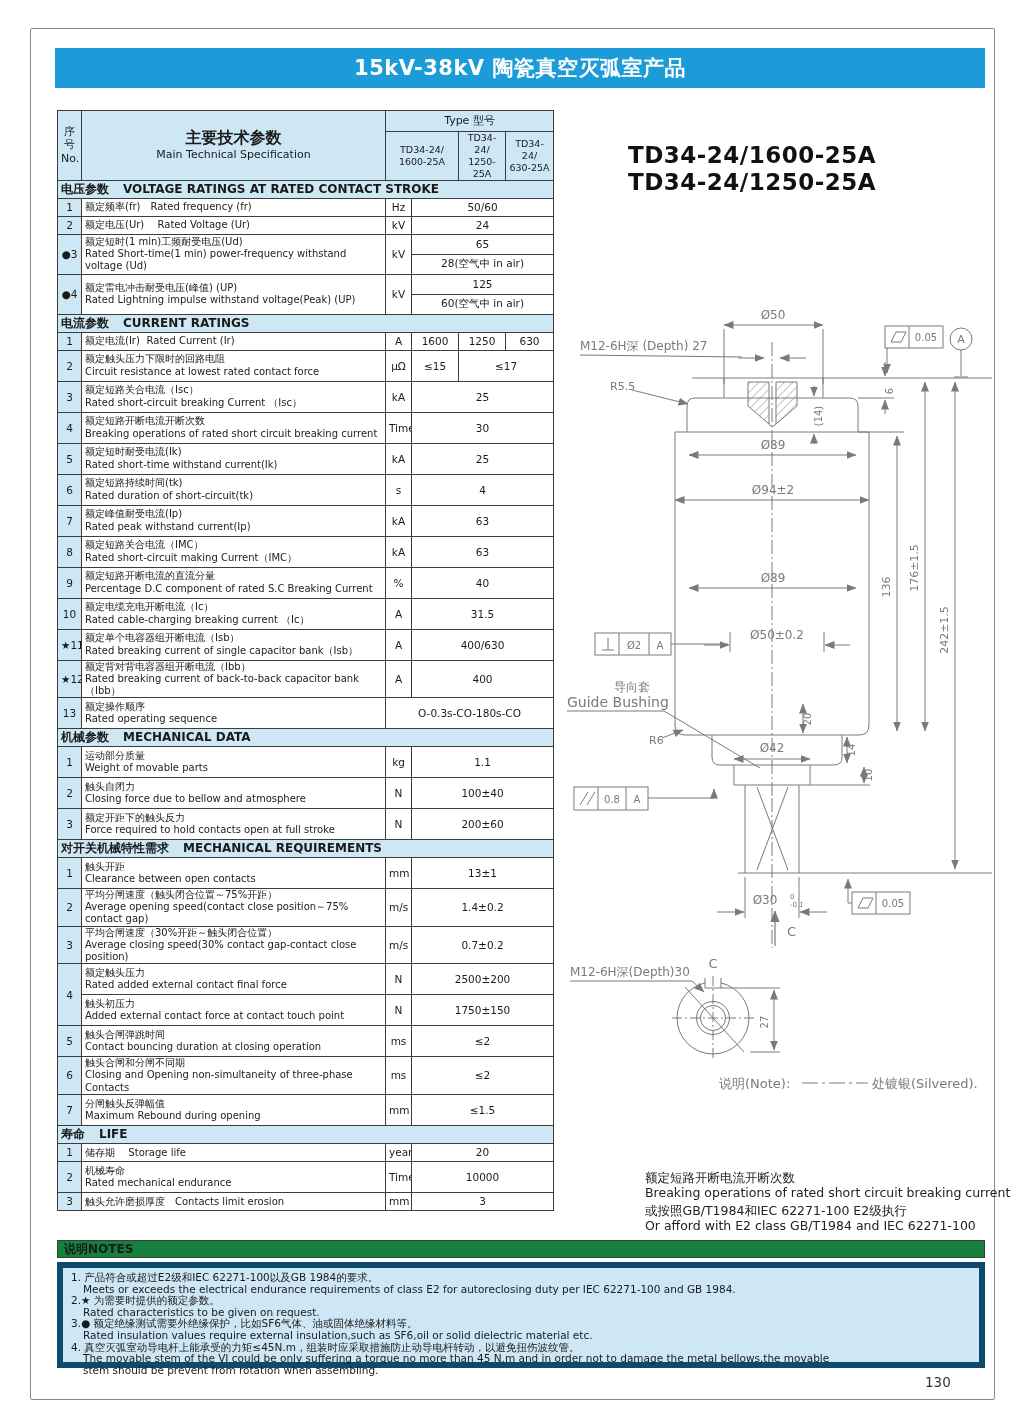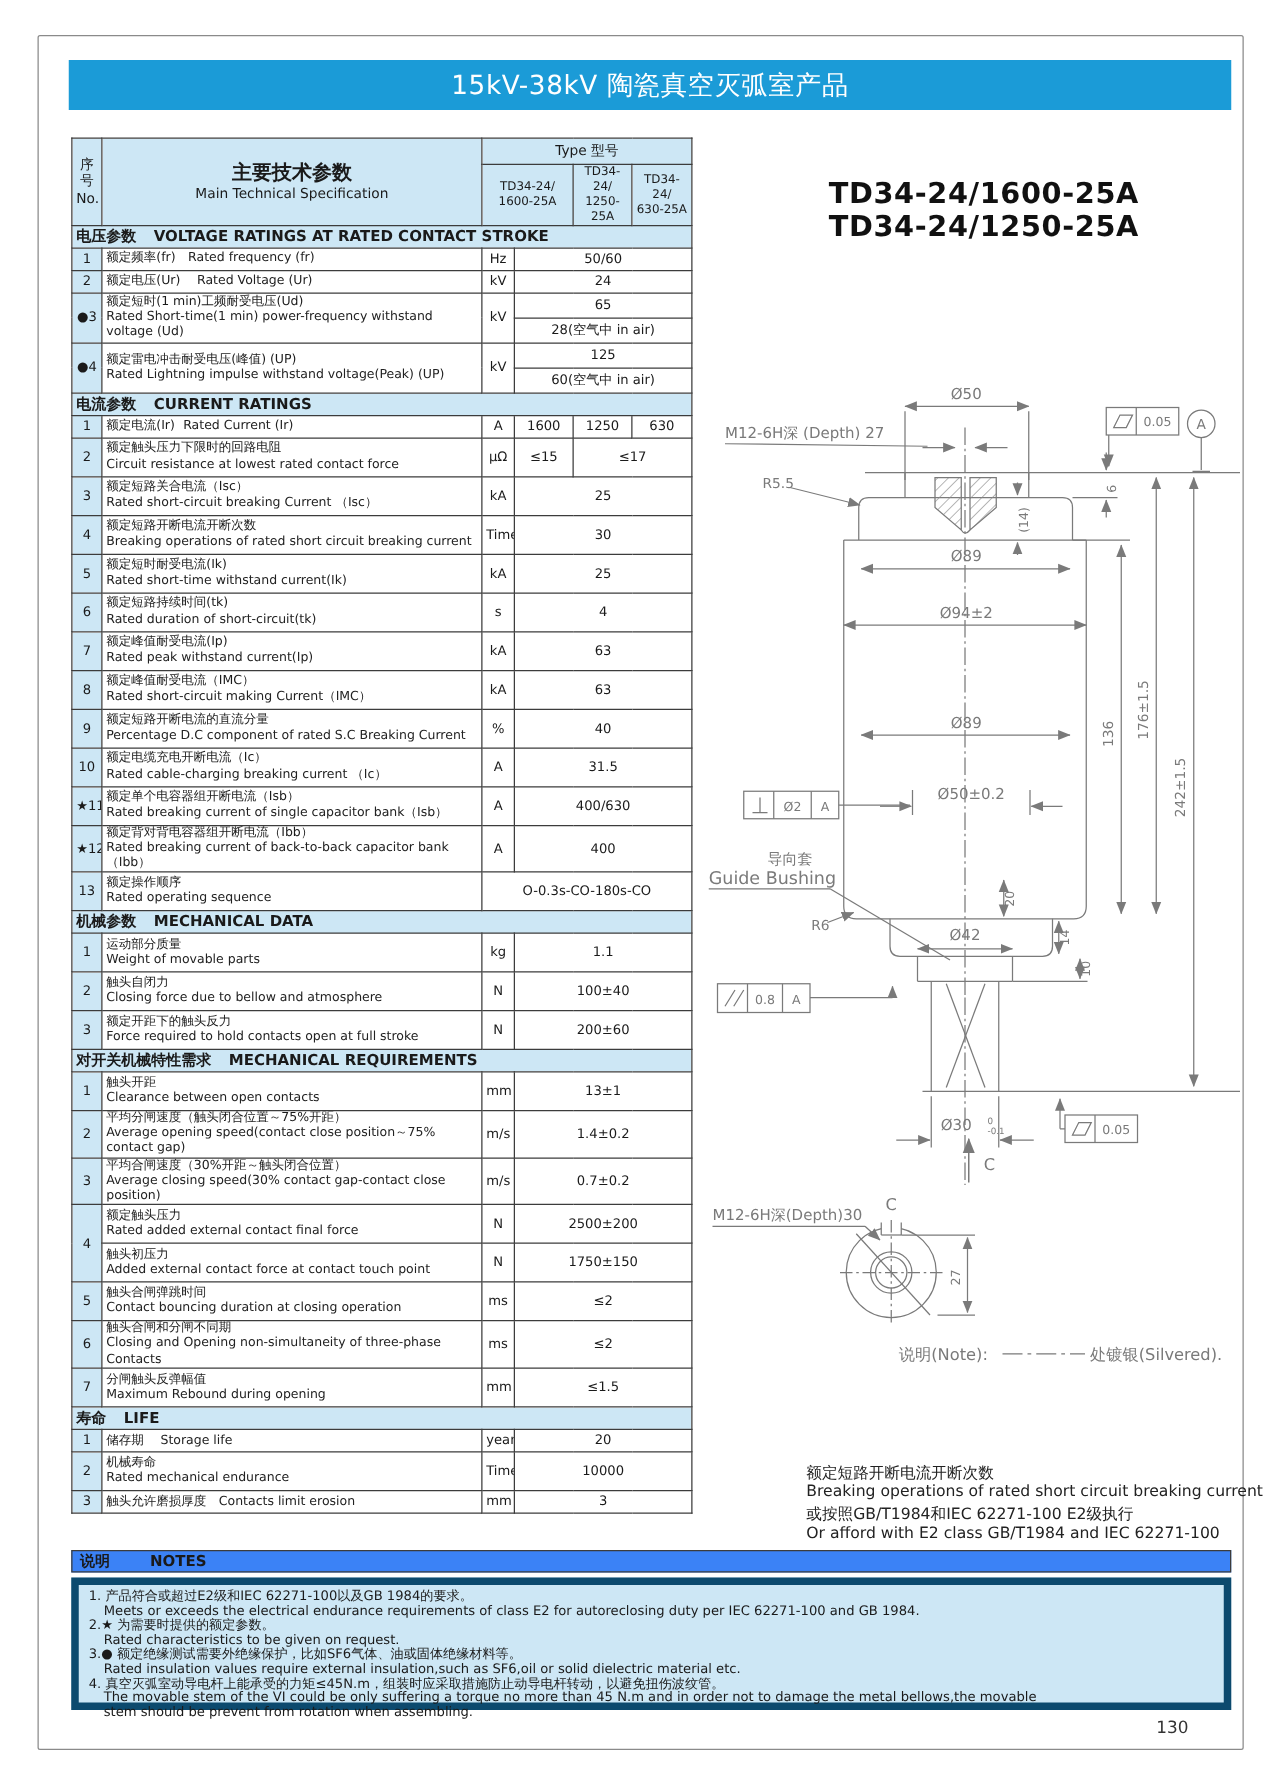--- a/index.html
+++ b/index.html
@@ -1,41 +1,41 @@
 <!DOCTYPE html>
 <html><head>
 <meta charset="utf-8">
 <style>
   html,body{margin:0;padding:0;background:#fff;}
   .page{position:relative;width:1024px;height:1417px;background:#fff;font-family:"DejaVu Sans",sans-serif;color:#1a1a1a;overflow:hidden;}
   .page-border{position:absolute;left:30px;top:28px;width:963px;height:1370px;border:1px solid #8a8a8a;border-radius:2px;}
   .banner{position:absolute;left:55px;top:48px;width:930px;height:40px;background:#1b9bd7;display:flex;align-items:center;justify-content:center;gap:10px;}
-  .banner .cn{color:#fff;font-weight:normal;font-size:21px;letter-spacing:.5px;}
+  .banner .cn{color:#fff;font-weight:bold;font-size:21px;letter-spacing:.5px;}
   .banner .en{color:#fff;font-size:21px;font-family:"Liberation Serif",serif;}
   
   .spec-wrap{position:absolute;left:57px;top:110px;width:496px;}
   table.spec{border-collapse:collapse;table-layout:fixed;width:496px;}
   table.spec td{border:1px solid #3c3c3c;padding:0 3px;overflow:hidden;vertical-align:middle;}
   td.no{background:#cde7f5;text-align:center;font-size:10.5px;padding:0 1px;}
   td.sec{background:#cde7f5;font-weight:bold;font-size:12px;padding-left:5px;}
   td.sec .secen{margin-left:14px;}
   td.param{font-size:10.5px;line-height:1.22;}
   .cnl{font-size:10px;} .enl{font-size:10px;color:#222;}
   td.unit,td.val{text-align:center;font-size:10.5px;}
   tr.h-hd1 td{height:20px;} tr.h-hd2 td{height:26px;}
   tr.h-sec td{height:16px;} tr.h-s td{height:17px;} tr.h-d td{height:30px;} tr.h-v td{height:19px;}
   .thead{background:#cde7f5;text-align:center;font-size:11px;line-height:1.25;}
   .thead .b{font-weight:bold;font-size:16px;}
   .model{background:#cde7f5;text-align:center;font-size:9.5px;line-height:1.25;padding:0 1px;}
   
-  .notes-band{position:absolute;left:57px;top:1240px;width:928px;height:18px;background:#3b82f6;border:1px solid #3c3c3c;font-weight:bold;font-size:12px;display:flex;align-items:center;padding-left:6px;box-sizing:border-box;gap:32px;}
+  .notes-band{position:absolute;left:57px;top:1240px;width:928px;height:18px;background:#15803d;border:1px solid #3c3c3c;font-weight:bold;font-size:12px;display:flex;align-items:center;padding-left:6px;box-sizing:border-box;gap:0;}
   .notes-box{position:absolute;left:57px;top:1262px;width:928px;height:106px;background:#cde7f5;border:6px solid #0c4a6e;box-sizing:border-box;font-size:10.5px;line-height:11.6px;padding:4px 8px;}
   .notes-box .en-ind{padding-left:12px;}
   
-  .models{position:absolute;left:628px;top:142px;font-weight:bold;font-size:23px;line-height:27px;letter-spacing:.5px;color:#111;margin-left:35px;}
+  .models{position:absolute;left:628px;top:142px;font-weight:bold;font-size:23px;line-height:27px;letter-spacing:.5px;color:#111;}
   .drawing{position:absolute;left:552px;top:300px;}
   .breaktext{position:absolute;left:645px;top:1170px;font-size:12.5px;line-height:15px;color:#222;}
   .breaktext .g2{margin-top:3px;}
   .pageno{position:absolute;left:925px;top:1374px;font-size:13.5px;color:#333;}
   svg text{font-family:"DejaVu Sans",sans-serif;fill:#7a7a7a;}
 </style>
 </head>
 <body>
 
 <div class="page">
@@ -185,21 +185,21 @@
             <td class="param">
               <div class="cnl">额定峰值耐受电流(Ip)</div>
               <div class="enl">Rated peak withstand current(Ip)</div>
             </td>
             <td class="unit">kA</td>
             <td class="val" colspan="3">63</td>
           </tr>
     <tr class="h-d">
             <td class="no">8</td>
             <td class="param">
-              <div class="cnl">额定峰值耐受电流（IMC）</div>
+              <div class="cnl">额定短路关合电流（IMC）</div>
               <div class="enl">Rated short-circuit making Current（IMC）</div>
             </td>
             <td class="unit">kA</td>
             <td class="val" colspan="3">63</td>
           </tr>
     <tr class="h-d">
             <td class="no">9</td>
             <td class="param">
               <div class="cnl">额定短路开断电流的直流分量</div>
               <div class="enl">Percentage D.C component of rated S.C Breaking Current</div>

